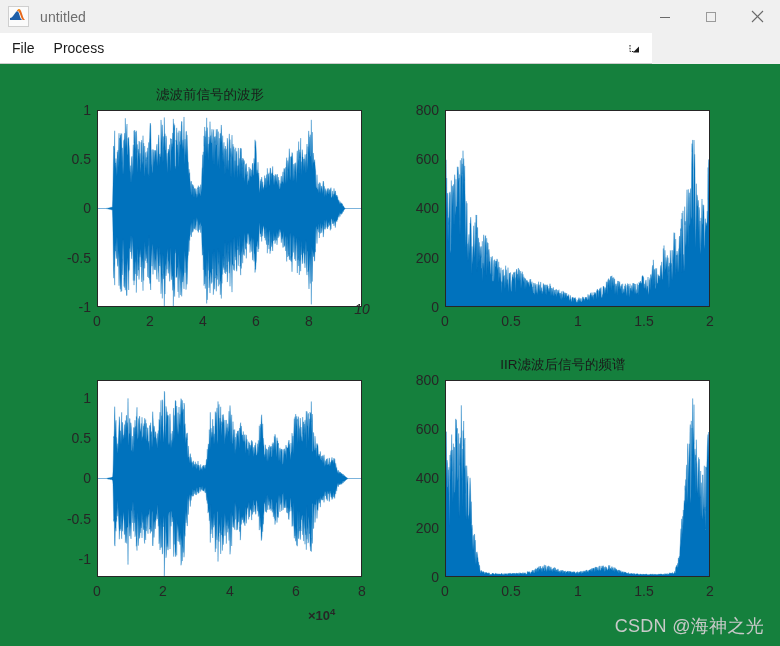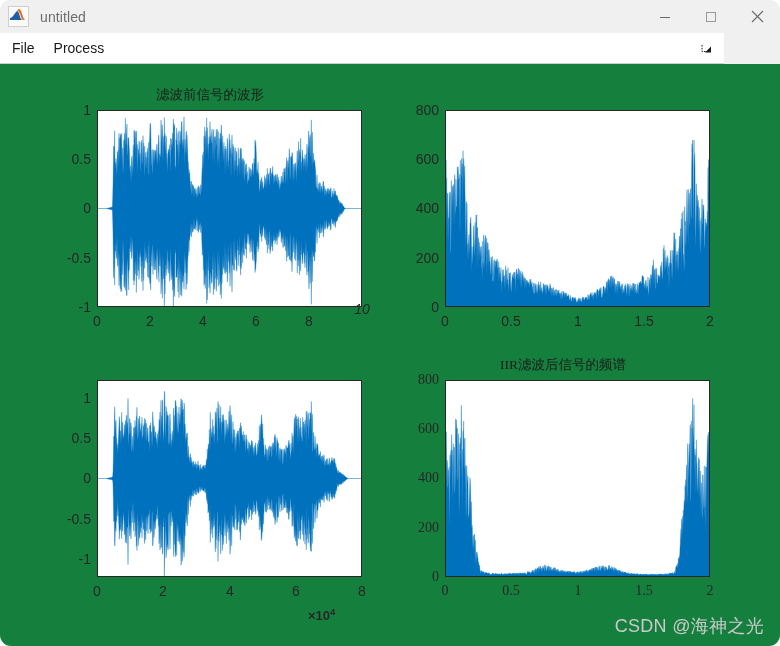--- a/index.html
+++ b/index.html
@@ -9,21 +9,20 @@
   }
   body {
     font-family: "Liberation Sans", "DejaVu Sans", sans-serif;
   }
   #app {
     position: relative;
     width: 780px;
     height: 646px;
     overflow: hidden;
     background: #f0f0f0;
-    border-radius: 11px;
   }
 
   
   .titlebar {
     position: absolute;
     left: 0; top: 0;
     width: 780px; height: 33px;
     background: #f0f0f0;
     display: flex;
     align-items: center;
@@ -56,21 +55,21 @@
     align-items: center;
     justify-content: center;
     color: #6a6a6a;
   }
   .winbtn svg { display:block; }
 
   
   .menubar {
     position: absolute;
     left: 0; top: 33px;
-    width: 724px; height: 30px;
+    width: 652px; height: 30px;
     background: #ffffff;
     border-bottom: 1px solid #cdcdcd;
     display: flex;
     align-items: center;
   }
   .menu-item {
     font-size: 14px;
     color: #1a1a1a;
     padding: 3px 7px;
     margin-left: 5px;
@@ -252,21 +251,21 @@
       <div class="xtick" style="left:47px;  top:227px;">0</div>
       <div class="xtick" style="left:113px; top:227px;">2</div>
       <div class="xtick" style="left:180px; top:227px;">4</div>
       <div class="xtick" style="left:246px; top:227px;">6</div>
       <div class="xtick" style="left:312px; top:227px;">8</div>
       <div class="exponent" style="left:258px; top:250px;font-weight:bold;">
         <span>×10</span><sup>4</sup>
       </div>
     </div>
 
-    <div class="axes" style="left:398px; top:292px; width:330px; height:225px;font-family:Liberation Serif, serif;">
+    <div class="axes" style="left:398px; top:292px; width:330px; height:225px;">
       <div class="axes-title" style="top:0px;">IIR滤波后信号的频谱</div>
       <div class="plotbox" style="left:47px; top:24px; width:265px; height:197px;">
         <svg id="plot3" width="263" height="195" viewBox="0 0 263 195" preserveAspectRatio="none">
             <path d="M0 195.00 L0.00 86.11 L0.33 50.67 L0.67 101.56 L1.00 79.01 L1.33 82.54 L1.67 106.12 L2.00 106.22 L2.33 88.71 L2.67 113.77 L3.00 86.22 L3.33 145.55 L3.67 112.60 L4.00 74.03 L4.33 100.25 L4.67 74.40 L5.00 69.51 L5.33 79.61 L5.67 53.56 L6.00 90.19 L6.33 68.91 L6.67 121.88 L7.00 83.86 L7.33 62.63 L7.67 119.32 L8.00 65.94 L8.33 66.85 L8.67 111.43 L9.00 111.05 L9.33 90.14 L9.67 37.87 L10.00 60.38 L10.33 38.79 L10.67 50.59 L11.00 47.07 L11.33 47.99 L11.67 95.36 L12.00 100.45 L12.33 64.71 L12.67 52.46 L13.00 136.71 L13.33 116.00 L13.67 62.56 L14.00 84.38 L14.33 56.73 L14.67 66.48 L15.00 54.34 L15.33 24.35 L15.67 73.43 L16.00 99.12 L16.33 67.92 L16.67 127.18 L17.00 49.62 L17.33 64.92 L17.67 39.97 L18.00 85.08 L18.33 89.01 L18.67 59.29 L19.00 57.02 L19.33 112.25 L19.67 84.74 L20.00 139.48 L20.33 125.51 L20.67 84.65 L21.00 91.19 L21.33 103.63 L21.67 99.48 L22.00 95.14 L22.33 138.86 L22.67 134.49 L23.00 134.72 L23.33 119.74 L23.67 107.41 L24.00 96.79 L24.33 102.39 L24.67 113.56 L25.00 142.53 L25.33 120.67 L25.67 149.00 L26.00 143.86 L26.33 148.30 L26.67 169.29 L27.00 156.08 L27.33 154.22 L27.67 169.49 L28.00 161.95 L28.33 152.95 L28.67 153.88 L29.00 179.69 L29.33 159.11 L29.67 175.88 L30.00 183.62 L30.33 173.72 L30.67 171.33 L31.00 170.80 L31.33 172.71 L31.67 175.91 L32.00 177.20 L32.33 183.74 L32.67 180.88 L33.00 186.03 L33.33 183.88 L33.67 185.58 L34.00 189.74 L34.33 189.83 L34.67 191.54 L35.00 191.90 L35.33 189.32 L35.67 189.88 L36.00 190.50 L36.33 191.84 L36.67 190.67 L37.00 192.00 L37.33 190.40 L37.67 190.75 L38.00 191.30 L38.33 192.50 L38.67 192.89 L39.00 191.02 L39.33 192.51 L39.67 191.72 L40.00 191.51 L40.33 191.67 L40.67 191.73 L41.00 191.56 L41.33 193.03 L41.67 192.03 L42.00 193.10 L42.33 191.65 L42.67 193.06 L43.00 191.85 L43.33 192.00 L43.67 193.83 L44.00 193.45 L44.33 193.98 L44.67 193.33 L45.00 192.98 L45.33 193.44 L45.67 193.39 L46.00 192.79 L46.33 192.00 L46.67 192.47 L47.00 192.36 L47.33 192.77 L47.67 192.55 L48.00 193.12 L48.33 193.02 L48.67 193.70 L49.00 192.88 L49.33 192.34 L49.67 192.38 L50.00 192.69 L50.33 193.21 L50.67 192.68 L51.00 192.41 L51.33 193.23 L51.67 193.12 L52.00 193.15 L52.33 193.35 L52.67 192.79 L53.00 192.97 L53.33 192.88 L53.67 192.92 L54.00 193.51 L54.33 193.05 L54.67 193.43 L55.00 192.54 L55.33 192.61 L55.67 192.55 L56.00 192.74 L56.33 192.76 L56.67 193.75 L57.00 193.50 L57.33 193.89 L57.67 192.77 L58.00 192.69 L58.33 192.52 L58.67 193.64 L59.00 193.10 L59.33 192.70 L59.67 192.94 L60.00 192.38 L60.33 192.70 L60.67 192.92 L61.00 193.40 L61.33 193.40 L61.67 192.81 L62.00 192.34 L62.33 192.83 L62.67 192.61 L63.00 193.25 L63.33 192.18 L63.67 192.22 L64.00 193.49 L64.33 192.55 L64.67 192.31 L65.00 192.43 L65.33 193.36 L65.67 192.84 L66.00 192.81 L66.33 192.17 L66.67 192.62 L67.00 192.75 L67.33 192.07 L67.67 193.51 L68.00 192.31 L68.33 193.06 L68.67 192.19 L69.00 193.85 L69.33 192.26 L69.67 193.54 L70.00 192.54 L70.33 192.23 L70.67 192.54 L71.00 192.02 L71.33 192.65 L71.67 192.69 L72.00 192.20 L72.33 193.69 L72.67 192.47 L73.00 191.72 L73.33 192.51 L73.67 193.55 L74.00 191.65 L74.33 192.31 L74.67 192.09 L75.00 193.01 L75.33 192.15 L75.67 193.34 L76.00 192.15 L76.33 193.60 L76.67 192.09 L77.00 191.50 L77.33 192.18 L77.67 192.50 L78.00 193.47 L78.33 191.87 L78.67 191.98 L79.00 192.56 L79.33 191.71 L79.67 193.55 L80.00 192.67 L80.33 193.54 L80.67 193.10 L81.00 193.10 L81.33 190.83 L81.67 190.58 L82.00 190.65 L82.33 190.68 L82.67 191.62 L83.00 190.89 L83.33 191.68 L83.67 190.56 L84.00 191.92 L84.33 192.92 L84.67 192.19 L85.00 191.07 L85.33 191.31 L85.67 191.34 L86.00 189.98 L86.33 189.12 L86.67 190.32 L87.00 191.61 L87.33 189.14 L87.67 191.26 L88.00 191.70 L88.33 191.67 L88.67 189.13 L89.00 188.43 L89.33 190.65 L89.67 187.52 L90.00 188.48 L90.33 187.88 L90.67 188.45 L91.00 191.73 L91.33 186.61 L91.67 188.35 L92.00 187.06 L92.33 191.06 L92.67 185.67 L93.00 187.42 L93.33 188.37 L93.67 188.55 L94.00 185.11 L94.33 189.74 L94.67 185.26 L95.00 189.29 L95.33 187.15 L95.67 187.99 L96.00 191.27 L96.33 187.52 L96.67 186.37 L97.00 185.26 L97.33 186.95 L97.67 187.87 L98.00 186.68 L98.33 183.81 L98.67 190.16 L99.00 189.59 L99.33 186.65 L99.67 184.20 L100.00 187.61 L100.33 189.22 L100.67 191.01 L101.00 185.33 L101.33 185.81 L101.67 186.92 L102.00 190.27 L102.33 185.08 L102.67 184.86 L103.00 189.75 L103.33 189.33 L103.67 185.60 L104.00 185.74 L104.33 190.61 L104.67 187.46 L105.00 185.90 L105.33 189.30 L105.67 189.71 L106.00 187.70 L106.33 191.43 L106.67 188.26 L107.00 190.54 L107.33 187.07 L107.67 188.07 L108.00 187.53 L108.33 186.32 L108.67 189.26 L109.00 189.82 L109.33 186.84 L109.67 188.54 L110.00 191.27 L110.33 189.01 L110.67 189.09 L111.00 188.43 L111.33 188.69 L111.67 191.58 L112.00 187.89 L112.33 189.79 L112.67 191.28 L113.00 190.15 L113.33 189.76 L113.67 190.73 L114.00 191.91 L114.33 190.41 L114.67 190.28 L115.00 189.05 L115.33 190.51 L115.67 190.45 L116.00 189.39 L116.33 192.67 L116.67 189.14 L117.00 190.63 L117.33 189.69 L117.67 192.19 L118.00 190.25 L118.33 191.11 L118.67 190.17 L119.00 191.58 L119.33 192.69 L119.67 189.85 L120.00 191.34 L120.33 191.10 L120.67 191.02 L121.00 190.73 L121.33 190.57 L121.67 190.30 L122.00 189.93 L122.33 192.19 L122.67 190.31 L123.00 192.71 L123.33 190.07 L123.67 191.13 L124.00 190.85 L124.33 190.26 L124.67 190.78 L125.00 191.19 L125.33 192.40 L125.67 190.65 L126.00 192.13 L126.33 190.77 L126.67 191.37 L127.00 191.25 L127.33 191.51 L127.67 190.53 L128.00 191.22 L128.33 191.07 L128.67 190.73 L129.00 191.52 L129.33 193.26 L129.67 191.85 L130.00 192.40 L130.33 191.18 L130.67 191.20 L131.00 192.76 L131.33 190.65 L131.67 190.77 L132.00 192.54 L132.33 192.40 L132.67 191.30 L133.00 191.46 L133.33 191.01 L133.67 192.09 L134.00 190.50 L134.33 192.26 L134.67 190.30 L135.00 190.99 L135.33 193.33 L135.67 190.60 L136.00 190.19 L136.33 190.54 L136.67 192.29 L137.00 191.72 L137.33 191.35 L137.67 189.92 L138.00 191.57 L138.33 189.82 L138.67 190.63 L139.00 191.27 L139.33 190.20 L139.67 189.52 L140.00 192.27 L140.33 189.19 L140.67 189.23 L141.00 188.91 L141.33 191.34 L141.67 190.56 L142.00 189.81 L142.33 189.44 L142.67 191.93 L143.00 189.28 L143.33 189.13 L143.67 188.92 L144.00 188.93 L144.33 189.96 L144.67 187.97 L145.00 190.21 L145.33 189.29 L145.67 187.55 L146.00 191.25 L146.33 187.21 L146.67 189.71 L147.00 188.14 L147.33 187.17 L147.67 187.29 L148.00 186.98 L148.33 191.31 L148.67 187.41 L149.00 186.25 L149.33 186.19 L149.67 186.24 L150.00 190.61 L150.33 186.30 L150.67 186.05 L151.00 188.84 L151.33 186.45 L151.67 189.37 L152.00 189.05 L152.33 189.97 L152.67 186.67 L153.00 185.47 L153.33 184.87 L153.67 187.46 L154.00 189.75 L154.33 189.29 L154.67 188.87 L155.00 184.88 L155.33 188.19 L155.67 186.86 L156.00 188.93 L156.33 184.82 L156.67 187.71 L157.00 185.58 L157.33 184.65 L157.67 188.82 L158.00 186.35 L158.33 186.16 L158.67 189.60 L159.00 190.71 L159.33 187.20 L159.67 185.52 L160.00 187.27 L160.33 186.27 L160.67 187.33 L161.00 188.82 L161.33 188.75 L161.67 189.53 L162.00 187.70 L162.33 188.25 L162.67 184.29 L163.00 185.75 L163.33 190.01 L163.67 184.36 L164.00 186.94 L164.33 187.02 L164.67 188.04 L165.00 187.65 L165.33 189.13 L165.67 186.18 L166.00 185.47 L166.33 187.19 L166.67 186.87 L167.00 190.51 L167.33 188.82 L167.67 188.58 L168.00 186.29 L168.33 191.23 L168.67 187.74 L169.00 186.68 L169.33 189.93 L169.67 187.41 L170.00 189.37 L170.33 188.13 L170.67 188.58 L171.00 189.85 L171.33 190.75 L171.67 189.29 L172.00 190.18 L172.33 188.97 L172.67 192.40 L173.00 188.83 L173.33 190.83 L173.67 189.34 L174.00 192.32 L174.33 189.78 L174.67 192.07 L175.00 189.72 L175.33 192.49 L175.67 191.25 L176.00 191.13 L176.33 191.20 L176.67 190.70 L177.00 190.38 L177.33 191.07 L177.67 192.97 L178.00 191.28 L178.33 190.83 L178.67 192.33 L179.00 190.96 L179.33 191.32 L179.67 191.19 L180.00 191.92 L180.33 191.83 L180.67 192.52 L181.00 192.11 L181.33 192.93 L181.67 192.06 L182.00 193.66 L182.33 191.41 L182.67 192.13 L183.00 193.07 L183.33 192.82 L183.67 192.78 L184.00 193.28 L184.33 192.90 L184.67 192.62 L185.00 192.19 L185.33 192.85 L185.67 192.53 L186.00 192.48 L186.33 193.01 L186.67 192.89 L187.00 192.41 L187.33 192.52 L187.67 193.62 L188.00 193.25 L188.33 192.45 L188.67 193.22 L189.00 192.71 L189.33 193.16 L189.67 193.90 L190.00 192.79 L190.33 192.89 L190.67 192.98 L191.00 192.83 L191.33 192.82 L191.67 192.88 L192.00 192.73 L192.33 193.38 L192.67 193.15 L193.00 193.94 L193.33 193.60 L193.67 193.86 L194.00 192.85 L194.33 193.57 L194.67 193.02 L195.00 192.93 L195.33 193.47 L195.67 193.32 L196.00 193.83 L196.33 193.14 L196.67 193.19 L197.00 193.96 L197.33 193.10 L197.67 193.07 L198.00 193.49 L198.33 193.12 L198.67 193.79 L199.00 193.28 L199.33 193.10 L199.67 193.71 L200.00 193.06 L200.33 193.19 L200.67 193.14 L201.00 193.12 L201.33 193.57 L201.67 193.89 L202.00 193.48 L202.33 193.75 L202.67 193.66 L203.00 194.02 L203.33 193.36 L203.67 194.11 L204.00 193.58 L204.33 193.07 L204.67 193.20 L205.00 193.13 L205.33 193.27 L205.67 193.16 L206.00 194.22 L206.33 193.11 L206.67 193.17 L207.00 193.44 L207.33 194.28 L207.67 193.12 L208.00 193.13 L208.33 193.17 L208.67 193.49 L209.00 193.30 L209.33 193.23 L209.67 193.72 L210.00 193.19 L210.33 193.91 L210.67 193.47 L211.00 193.32 L211.33 193.63 L211.67 193.47 L212.00 193.11 L212.33 193.02 L212.67 193.52 L213.00 193.82 L213.33 193.04 L213.67 192.96 L214.00 193.32 L214.33 193.01 L214.67 193.17 L215.00 193.01 L215.33 193.22 L215.67 193.09 L216.00 193.23 L216.33 193.79 L216.67 193.40 L217.00 192.89 L217.33 193.07 L217.67 193.65 L218.00 193.44 L218.33 193.72 L218.67 192.72 L219.00 193.02 L219.33 192.65 L219.67 193.05 L220.00 193.65 L220.33 192.91 L220.67 192.69 L221.00 193.27 L221.33 193.70 L221.67 192.50 L222.00 193.39 L222.33 192.91 L222.67 193.25 L223.00 192.75 L223.33 191.72 L223.67 193.43 L224.00 192.09 L224.33 191.94 L224.67 192.46 L225.00 192.54 L225.33 192.02 L225.67 192.68 L226.00 191.71 L226.33 191.55 L226.67 192.36 L227.00 192.85 L227.33 192.67 L227.67 192.78 L228.00 192.05 L228.33 192.13 L228.67 190.34 L229.00 191.44 L229.33 192.58 L229.67 186.81 L230.00 185.95 L230.33 185.31 L230.67 184.25 L231.00 186.31 L231.33 186.36 L231.67 182.34 L232.00 186.90 L232.33 176.88 L232.67 176.94 L233.00 179.77 L233.33 175.30 L233.67 176.63 L234.00 167.05 L234.33 162.57 L234.67 155.02 L235.00 147.69 L235.33 160.41 L235.67 137.87 L236.00 141.66 L236.33 153.89 L236.67 135.31 L237.00 146.22 L237.33 128.97 L237.67 137.40 L238.00 122.61 L238.33 119.54 L238.67 123.40 L239.00 104.69 L239.33 109.35 L239.67 98.49 L240.00 125.73 L240.33 90.01 L240.67 83.82 L241.00 108.73 L241.33 122.17 L241.67 62.65 L242.00 69.18 L242.33 83.81 L242.67 100.37 L243.00 77.19 L243.33 62.81 L243.67 80.29 L244.00 48.08 L244.33 43.53 L244.67 122.40 L245.00 114.99 L245.33 39.88 L245.67 109.08 L246.00 47.06 L246.33 74.76 L246.67 17.49 L247.00 43.66 L247.33 54.77 L247.67 63.09 L248.00 23.66 L248.33 95.83 L248.67 73.88 L249.00 67.91 L249.33 79.15 L249.67 73.81 L250.00 114.99 L250.33 58.73 L250.67 79.49 L251.00 83.23 L251.33 105.22 L251.67 112.65 L252.00 92.66 L252.33 82.44 L252.67 76.40 L253.00 119.04 L253.33 78.18 L253.67 102.63 L254.00 116.93 L254.33 111.99 L254.67 89.99 L255.00 138.76 L255.33 101.62 L255.67 109.80 L256.00 133.52 L256.33 138.85 L256.67 94.01 L257.00 93.72 L257.33 111.95 L257.67 123.55 L258.00 129.07 L258.33 84.80 L258.67 136.97 L259.00 126.06 L259.33 149.04 L259.67 85.79 L260.00 129.93 L260.33 86.12 L260.67 88.48 L261.00 79.54 L261.33 66.79 L261.67 58.73 L262.00 53.50 L262.33 76.88 L262.67 51.00 L263.00 59.53 L263 195 Z" fill="#0072BD" stroke="#0072BD" stroke-width="0.35"></path>
           </svg>
       </div>
       <div class="ytick" style="left:-6px; top:24px; width:47px;">800</div>
       <div class="ytick" style="left:-6px; top:73px; width:47px;">600</div>
       <div class="ytick" style="left:-6px; top:122px; width:47px;">400</div>
       <div class="ytick" style="left:-6px; top:172px; width:47px;">200</div>

